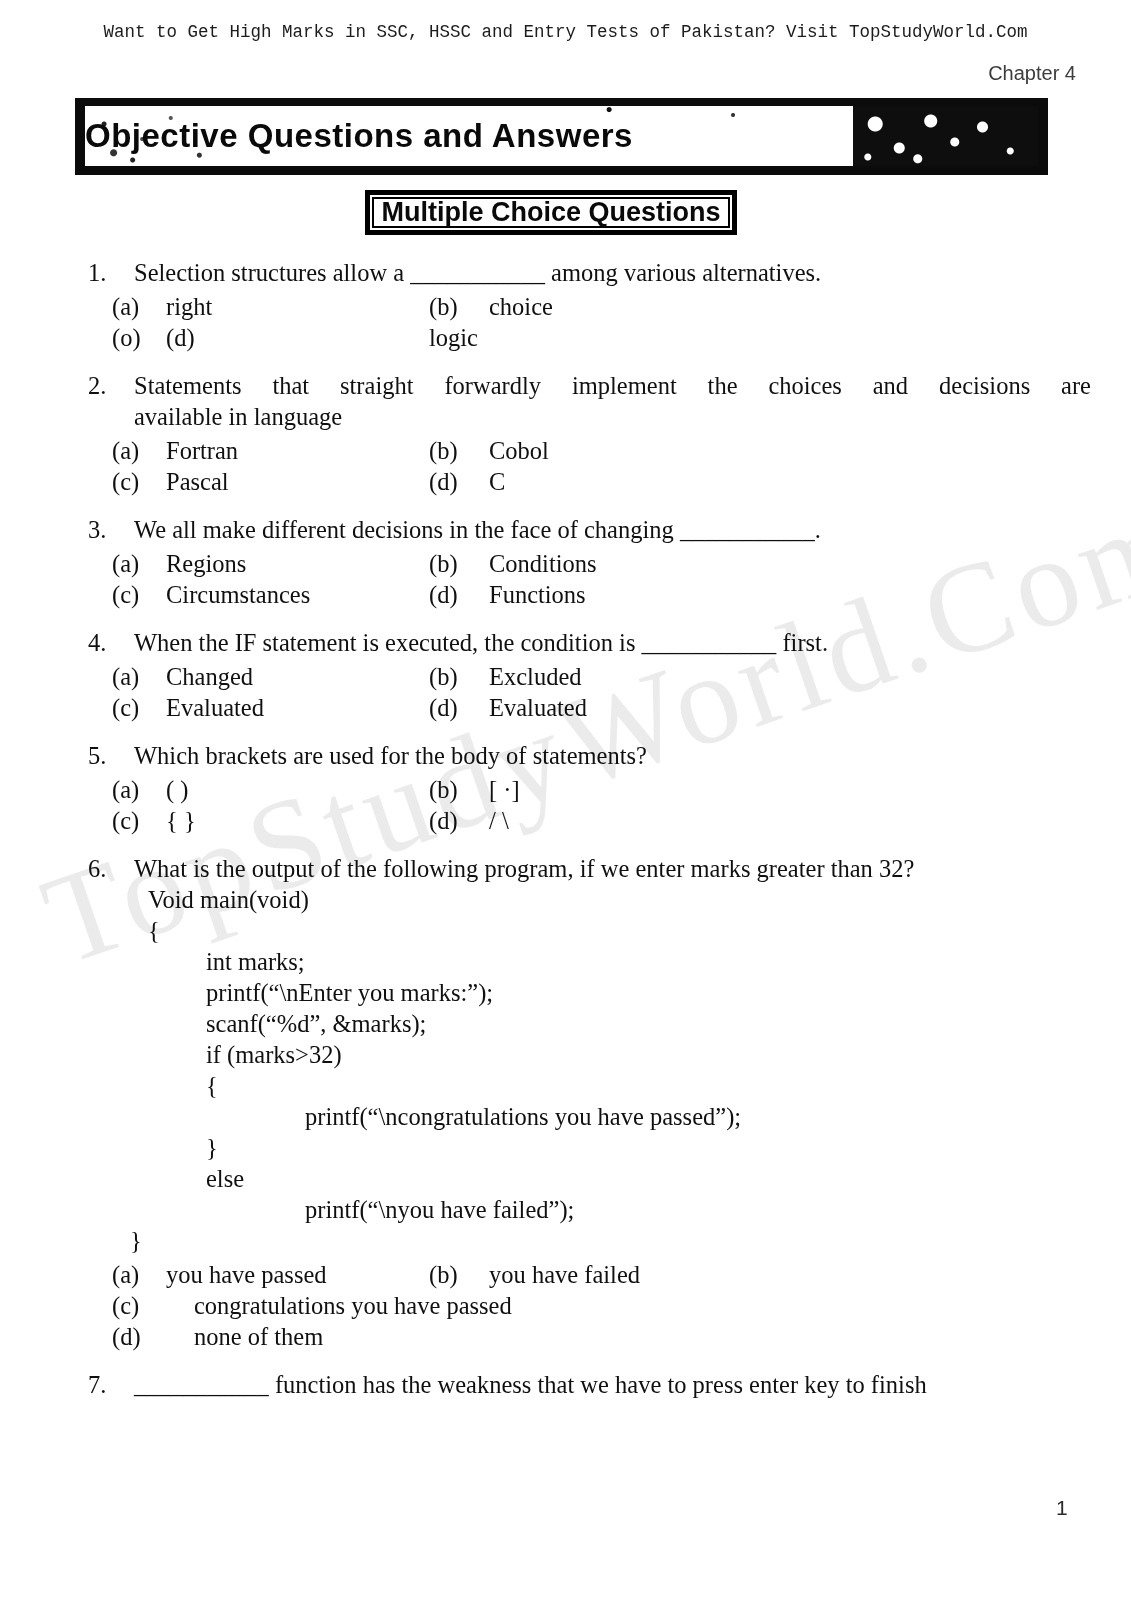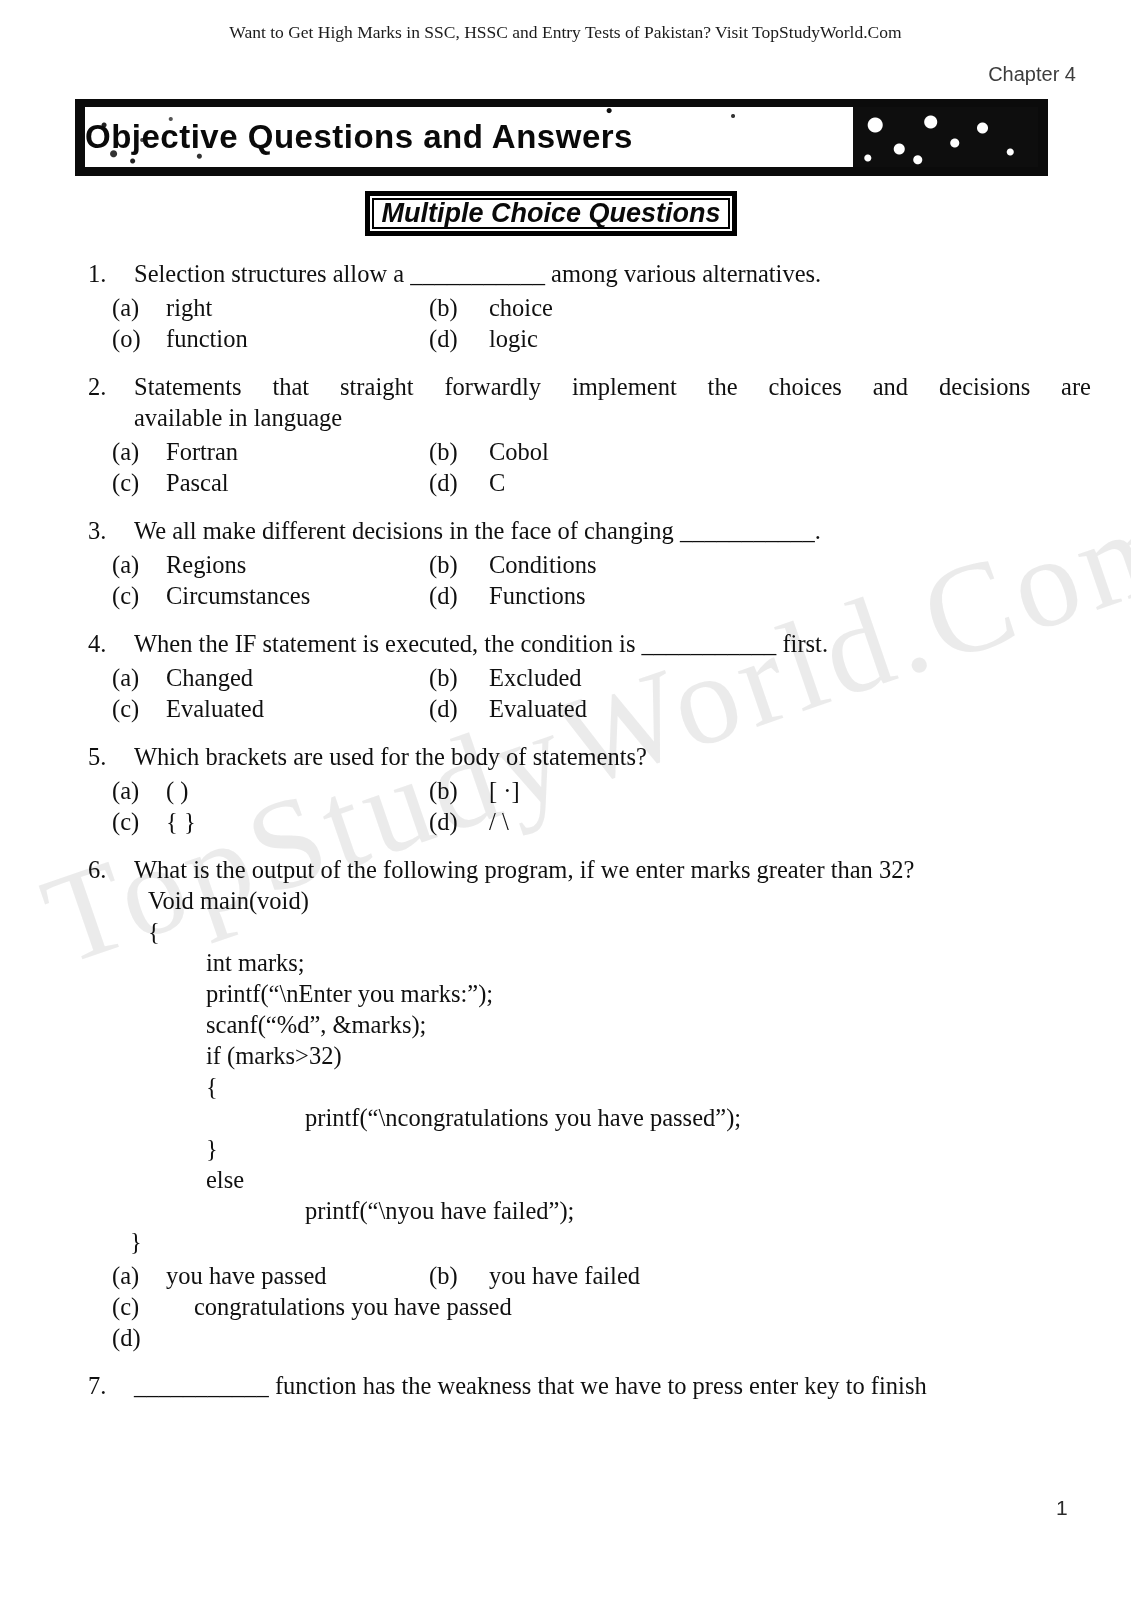--- a/index.html
+++ b/index.html
@@ -15,21 +15,21 @@
     font-family:"Liberation Serif", serif;
     font-size:128px;letter-spacing:6px;white-space:nowrap;
     color:#dcdcdc;opacity:.55;
     transform:rotate(-19deg);transform-origin:0 0;
     pointer-events:none;
   }
   .content{position:relative;z-index:1;}
 
   .header-line{
     text-align:center;padding-top:22px;
-    font-size:17.5px;color:#1c1c1c;
+    font-size:17.5px;color:#1c1c1c;font-family:Liberation Mono, monospace;
   }
   .chapter{
     text-align:right;padding:20px 55px 0 0;
     font-family:"Liberation Sans", sans-serif;
     font-size:20px;color:#3d3d3d;margin-left:16px;
   }
 
   
   .banner{
     position:relative;margin:13px 83px 0 75px;height:77px;
@@ -72,21 +72,21 @@
     width:372px;height:45px;margin-top:15px;margin-left:365px;
     border:5px solid #000;box-sizing:border-box;
     padding:2px;background:#fff;
   }
   .mcq-box-inner{
     border:2px solid #000;height:100%;box-sizing:border-box;
     display:flex;align-items:center;justify-content:center;
   }
   .mcq-title{
     font-family:"Liberation Sans", sans-serif;
-    font-weight:bold;font-size:27px;color:#0a0a0a;font-style:italic;
+    font-weight:bold;font-size:27px;color:#0a0a0a;
   }
 
   
   .questions{
     margin:22px 40px 0 90px;
     font-size:24.5px;line-height:31px;color:#101010;
   }
   .q{position:relative;padding-left:44px;margin-bottom:17px;}
   .qnum{position:absolute;left:-2px;top:0;width:42px;}
   .qline{white-space:nowrap;}
@@ -133,21 +133,20 @@
       <div class="q">
         <span class="qnum">1.</span>
         <div class="qbody">
           <div class="qline">Selection structures allow a ___________ among various alternatives.</div>
           <div class="opts">
             <span class="olabel">(a)</span>
             <span class="otext">right</span>
             <span class="olabel">(b)</span>
             <span class="otext">choice</span>
             <span class="olabel">(o)</span>
-            <span class="otext">function</span>
             <span class="olabel">(d)</span>
             <span class="otext">logic</span>
           </div>
         </div>
       </div>
       <div class="q">
         <span class="qnum">2.</span>
         <div class="qbody">
           <div class="qline jline">Statements that straight forwardly implement the choices and decisions are</div>
           <div class="qline">available in language</div>
@@ -230,20 +229,21 @@
             <div class="cline ind0">}</div>
           </div>
           <div class="opts">
             <span class="olabel">(a)</span>
             <span class="otext">you have passed</span>
             <span class="olabel">(b)</span>
             <span class="otext">you have failed</span>
             <span class="olabel">(c)</span>
             <span class="otext wide">congratulations you have passed</span>
             <span class="olabel">(d)</span>
+            <span class="otext wide">none of them</span>
           </div>
         </div>
       </div>
       <div class="q">
         <span class="qnum">7.</span>
         <div class="qbody">
           <div class="qline">___________ function has the weakness that we have to press enter key to finish</div>
         </div>
       </div>
     </div>

